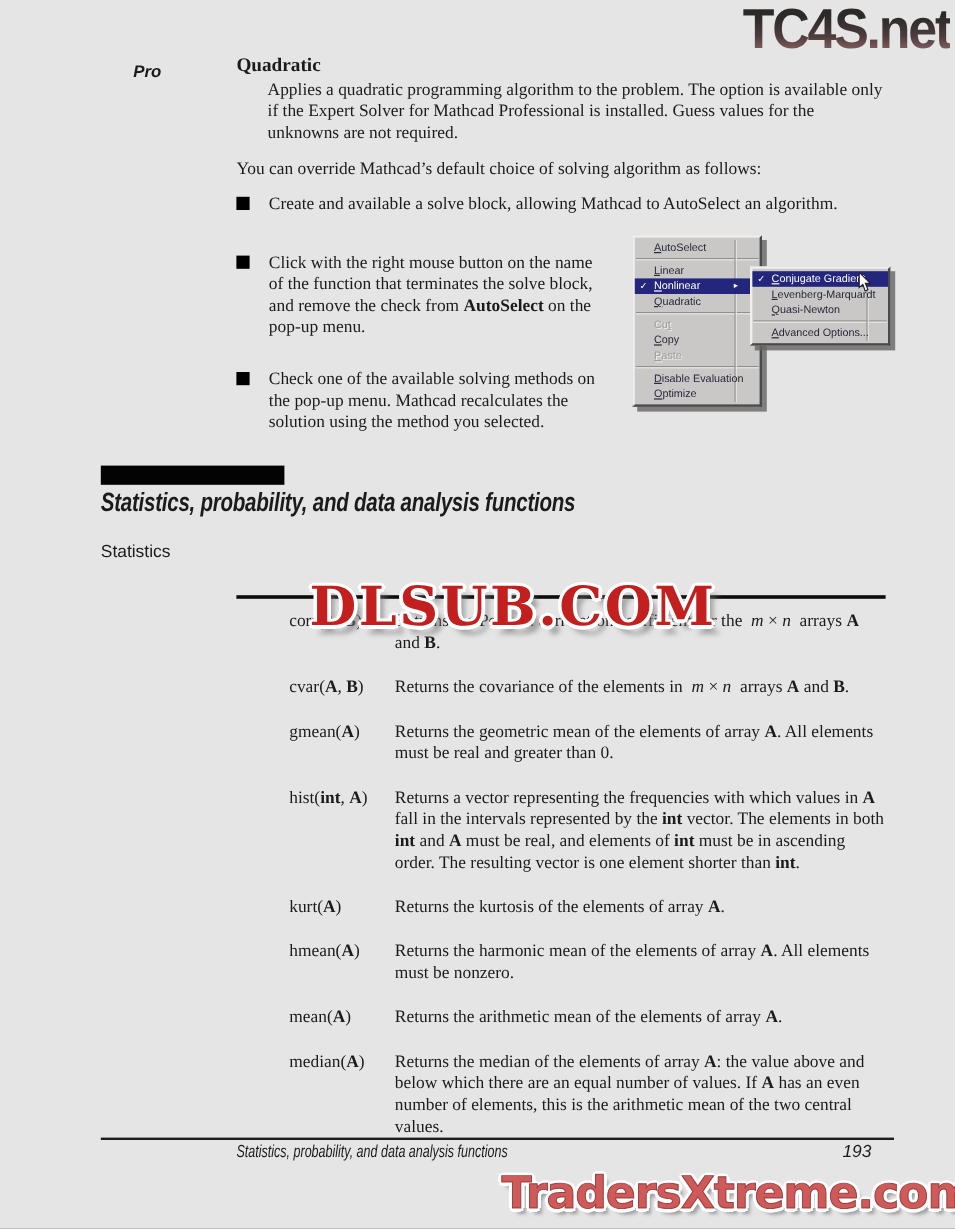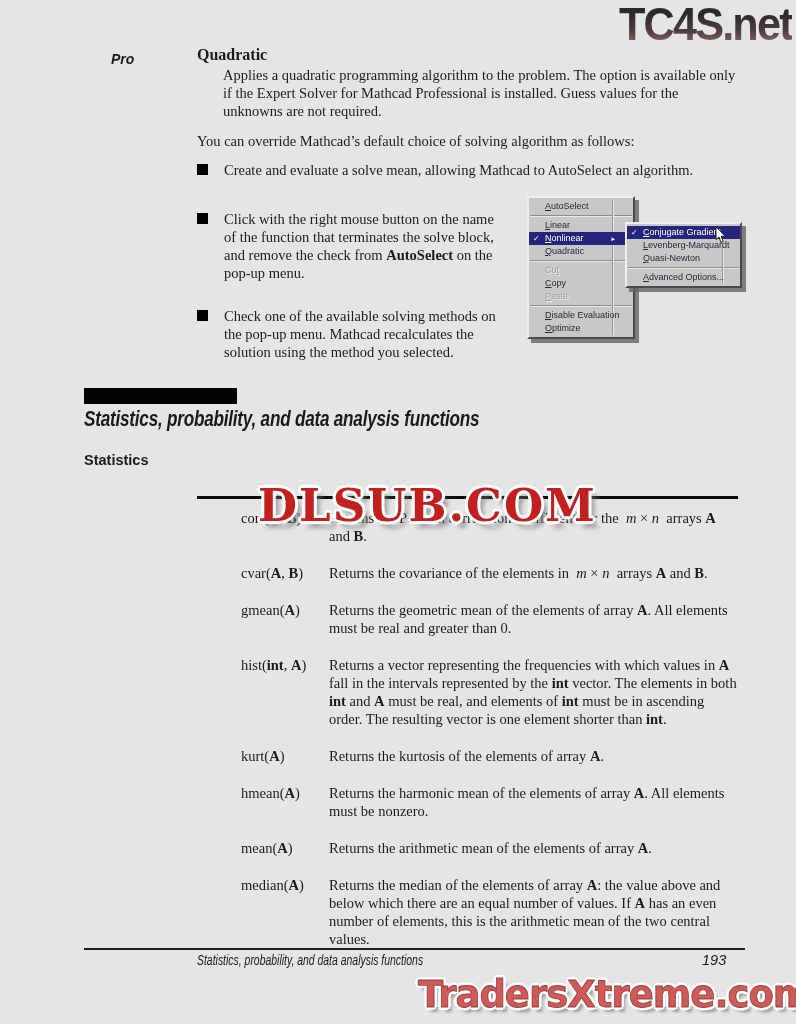--- a/index.html
+++ b/index.html
@@ -45,21 +45,21 @@
   .mi .chk{position:absolute;left:4px;top:0;font-size:8px;}
   .mi .arr{position:absolute;right:18px;top:0;font-size:7px;}
   .msep{height:0;border-top:1px solid #8f8e8c;border-bottom:1px solid #e9e8e6;margin:2px 1px;}
   .cursor{position:absolute;left:88px;top:3px;}
 
   .black-bar{position:absolute;left:84px;top:388px;width:153px;height:16px;background:#030303;}
   .sec-title{position:absolute;left:84px;top:406px;margin:0;font-family:"Liberation Sans",sans-serif;
              font-style:italic;font-weight:bold;font-size:22px;letter-spacing:-.3px;white-space:nowrap;
              transform:scaleX(0.78);transform-origin:left top;}
   .sub-title{position:absolute;left:84px;top:452px;margin:0;font-family:"Liberation Sans",sans-serif;
-             font-weight:bold;font-size:14.5px;}
+             font-weight:normal;font-size:14.5px;}
 
   .rule-top{position:absolute;left:197px;top:496px;width:541px;height:3px;background:#0c0c0c;}
 
   #fn-list{position:absolute;left:197px;top:509px;width:541px;font-size:14.5px;line-height:18px;}
   .frow{display:flex;margin-bottom:19px;margin-left:44px;}
   .fterm{width:88px;flex:none;}
   .fdesc{flex:1;}
 
   .dlsub{position:absolute;left:258px;top:479px;font-family:"DejaVu Serif",serif;font-weight:bold;
          font-size:45px;letter-spacing:2px;line-height:1.2;color:var(--dlred);white-space:nowrap;
@@ -90,21 +90,21 @@
   <div class="tc4s">TC4S.net</div>
 
   <div class="pro">Pro</div>
   <h3 class="h-quad">Quadratic</h3>
   <p class="quad-body">Applies a quadratic programming algorithm to the problem. The option is available only if the Expert Solver for Mathcad Professional is installed. Guess values for the unknowns are not required.</p>
 
   <p class="override">You can override Mathcad’s default choice of solving algorithm as follows:</p>
 
   <div class="bullet" id="bullet1">
     <span class="sq"></span>
-    <span>Create and evaluate a solve mean, allowing Mathcad to AutoSelect an algorithm.</span>
+    <span>Create and available a solve block, allowing Mathcad to AutoSelect an algorithm.</span>
   </div>
   <div class="bullet" id="bullet2">
     <span class="sq"></span>
     <span>Click with the right mouse button on the name of the function that terminates the solve block, and remove the check from <b>AutoSelect</b> on the pop-up menu.</span>
   </div>
   <div class="bullet" id="bullet3">
     <span class="sq"></span>
     <span>Check one of the available solving methods on the pop-up menu. Mathcad recalculates the solution using the method you selected.</span>
   </div>
 

